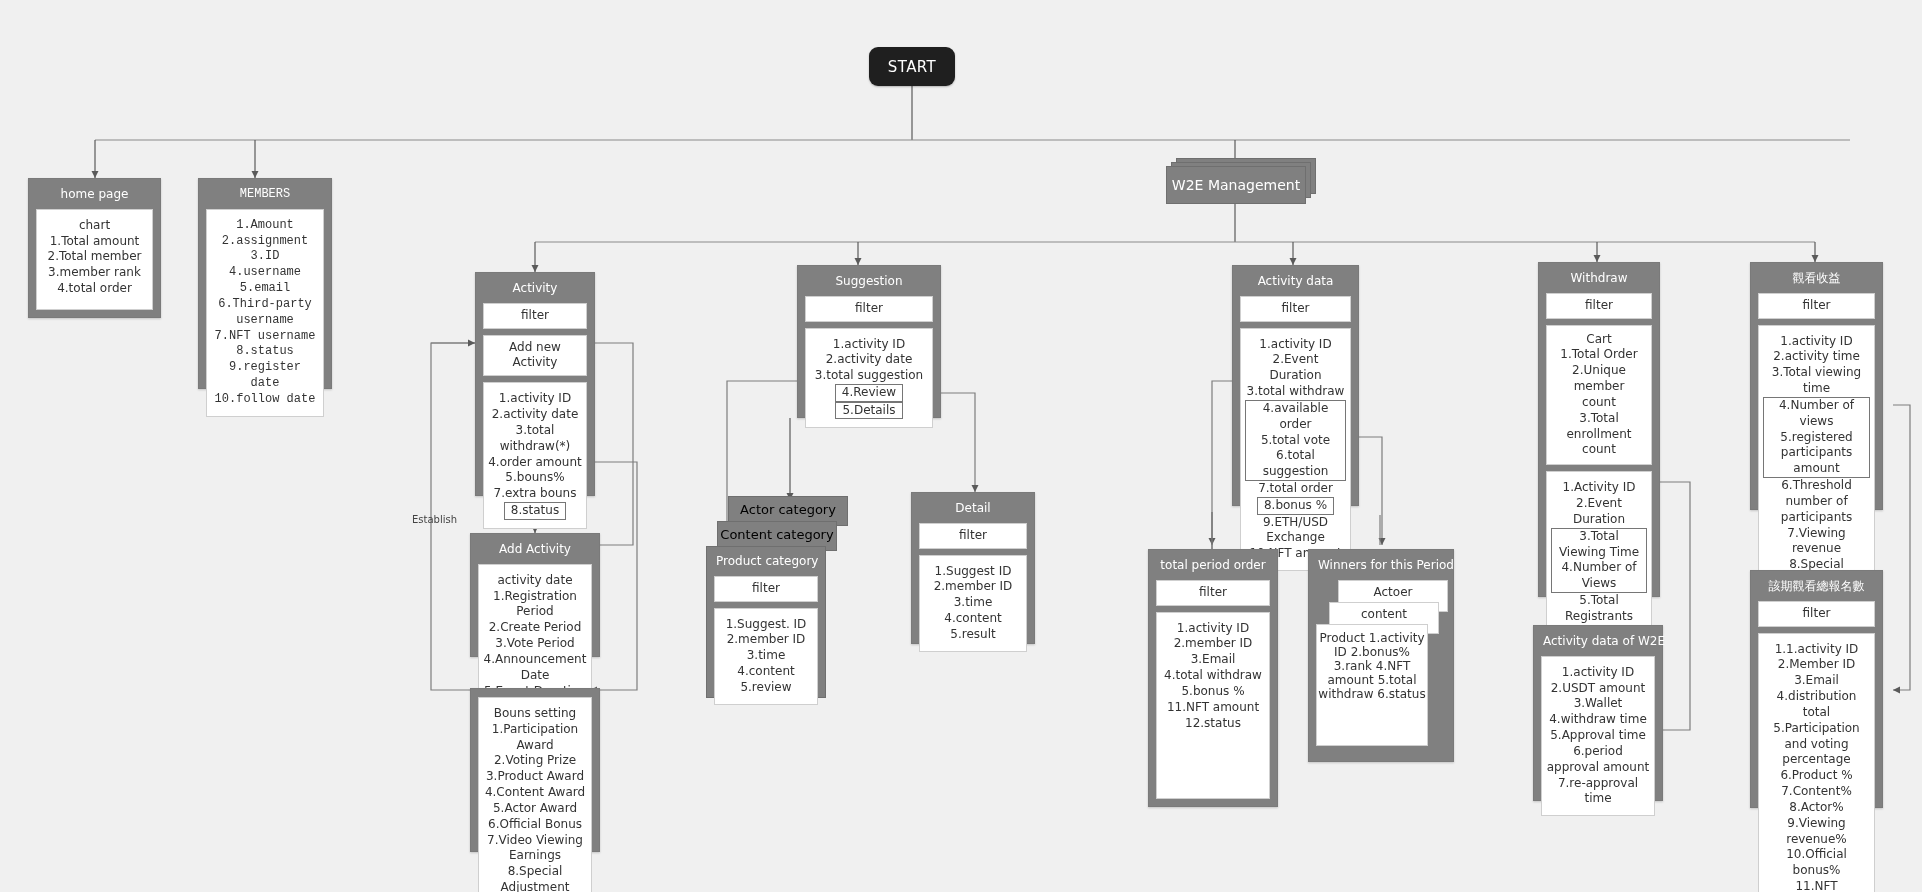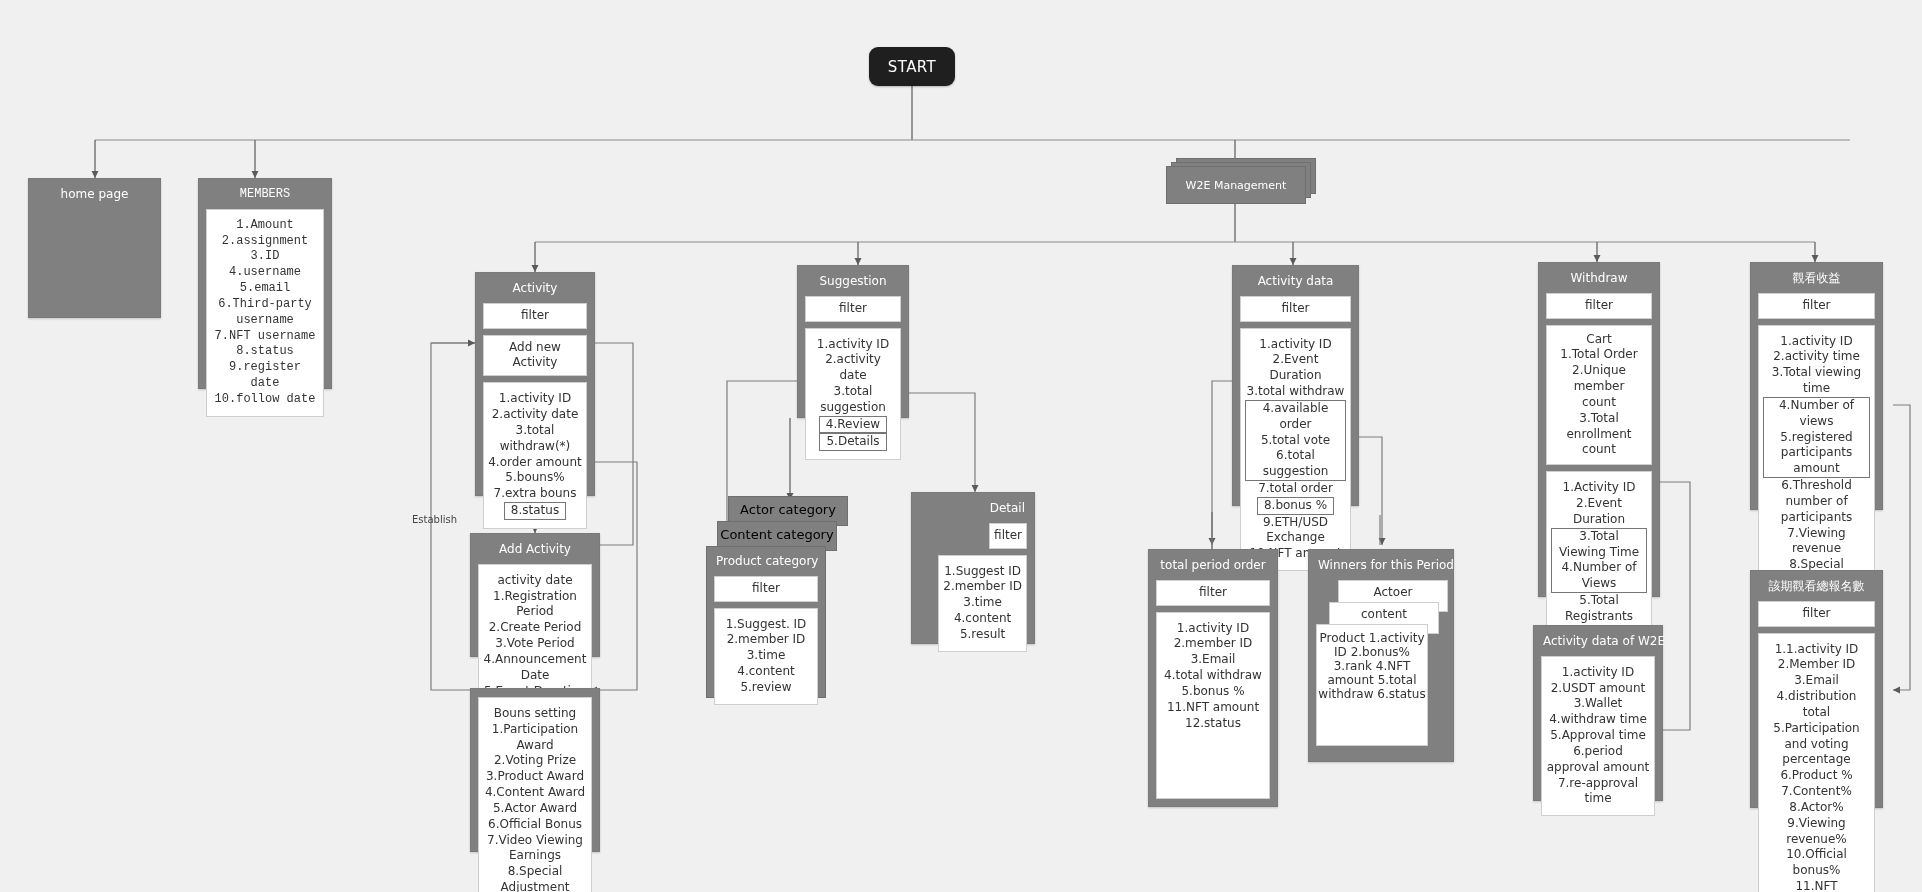--- a/index.html
+++ b/index.html
@@ -105,21 +105,21 @@
     position: absolute;
     background: #808080;
     border: 1px solid #6f6f6f;
     box-sizing: border-box;
   }
   .stack .sheet.top {
     display: flex;
     align-items: center;
     justify-content: center;
     color: #ffffff;
-    font-size: 11px;
+    font-size: 14px;
   }
   
   .stackcard {
     position: absolute;
     z-index: 2;
   }
   .stackcard .layer {
     position: absolute;
     background: #808080;
     border: 1px solid #6f6f6f;
@@ -230,20 +230,27 @@
   <div class="stack" style="left:1166px; top:158px; width:150px; height:46px;">
     <div class="sheet" style="left:10px; top:0; width:140px; height:36px;"></div>
     <div class="sheet" style="left:5px; top:4px; width:140px; height:36px;"></div>
     <div class="sheet top" style="left:0px; top:8px; width:140px; height:38px;">
       <span>W2E Management</span>
     </div>
   </div>
 
   <div class="node card" style="left:28px; top:178px; width:133px; height:140px;">
     <div class="card-title">home page</div>
+    <div class="panel body">
+      <span class="row">chart</span>
+      <span class="row">1.Total amount</span>
+      <span class="row">2.Total member</span>
+      <span class="row">3.member rank</span>
+      <span class="row">4.total order</span>
+    </div>
   </div>
 
   <div class="node card" style="left:198px; top:178px; width:134px; height:211px;font-family:Liberation Mono, monospace;">
     <div class="card-title">MEMBERS</div>
     <div class="panel body">
       <span class="row">1.Amount</span>
       <span class="row">2.assignment</span>
       <span class="row">3.ID</span>
       <span class="row">4.username</span>
       <span class="row">5.email</span>
@@ -291,21 +298,21 @@
       <span class="row">4.Content Award</span>
       <span class="row">5.Actor Award</span>
       <span class="row">6.Official Bonus</span>
       <span class="row">7.Video Viewing Earnings</span>
       <span class="row">8.Special Adjustment</span>
     </div>
   </div>
 
   <div class="edge-label" style="left:412px; top:514px;">Establish</div>
 
-  <div class="node card" style="left:797px; top:265px; width:112px; height:153px;">
+  <div class="node card" style="left:797px; top:265px; width:144px; height:153px;">
     <div class="card-title">Suggestion</div>
     <div class="panel filter">filter</div>
     <div class="panel body">
       <span class="row">1.activity ID</span>
       <span class="row">2.activity date</span>
       <span class="row">3.total suggestion</span>
       <span class="row boxed">4.Review</span>
       <span class="row boxed">5.Details</span>
     </div>
   </div>
@@ -323,21 +330,21 @@
       <div class="panel body">
         <span class="row">1.Suggest. ID</span>
         <span class="row">2.member ID</span>
         <span class="row">3.time</span>
         <span class="row">4.content</span>
         <span class="row">5.review</span>
       </div>
     </div>
   </div>
 
-  <div class="node card" style="left:911px; top:492px; width:124px; height:152px;align-items:flex-end;">
+  <div class="node card" style="left:911px; top:492px; width:124px; height:152px;">
     <div class="card-title">Detail</div>
     <div class="panel filter">filter</div>
     <div class="panel body">
       <span class="row">1.Suggest ID</span>
       <span class="row">2.member ID</span>
       <span class="row">3.time</span>
       <span class="row">4.content</span>
       <span class="row">5.result</span>
     </div>
   </div>

